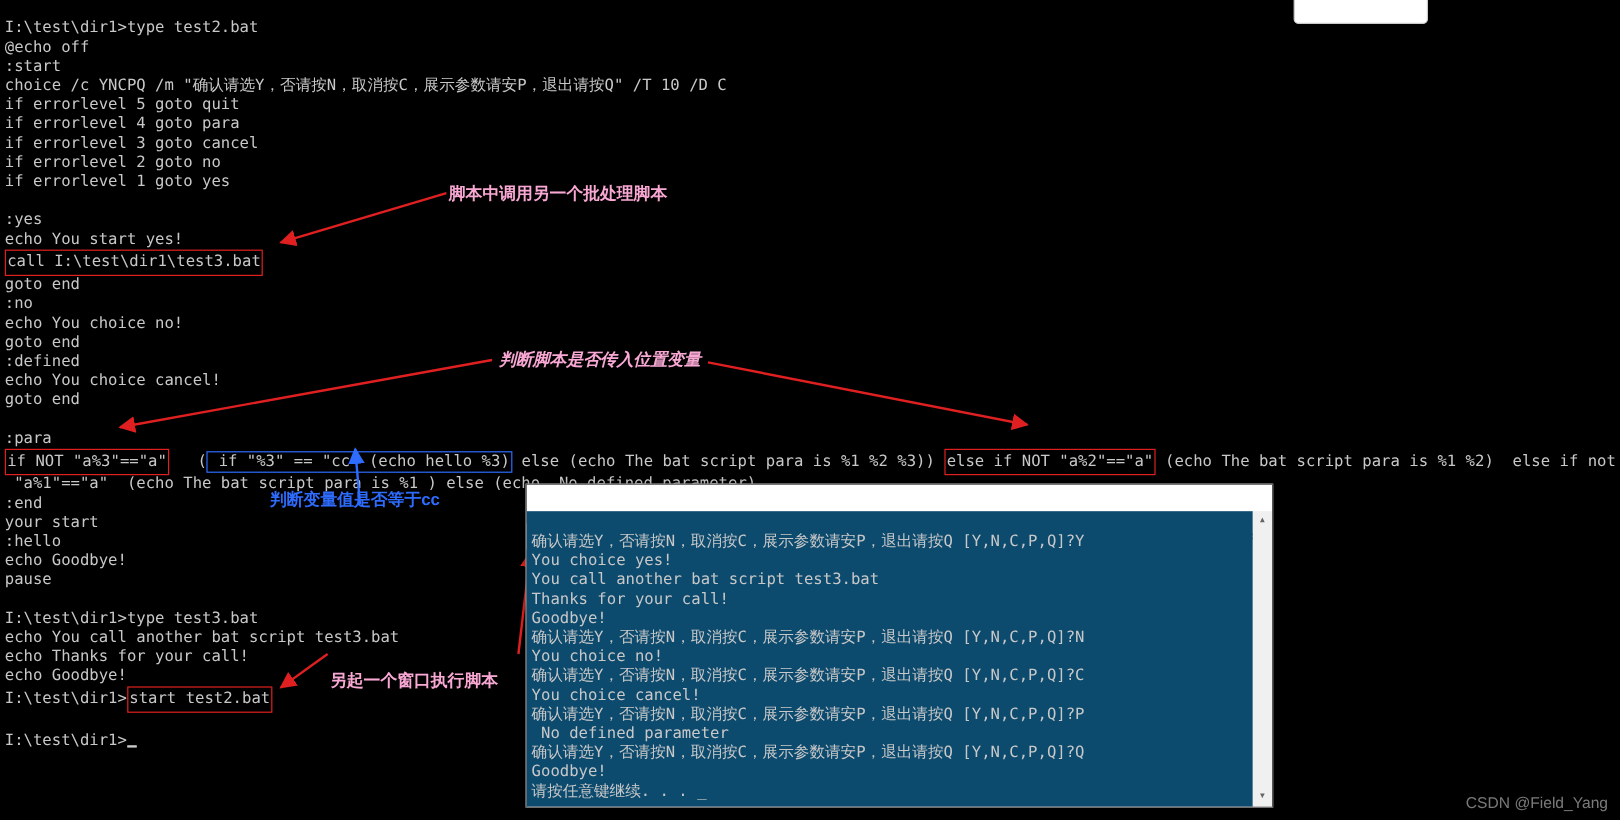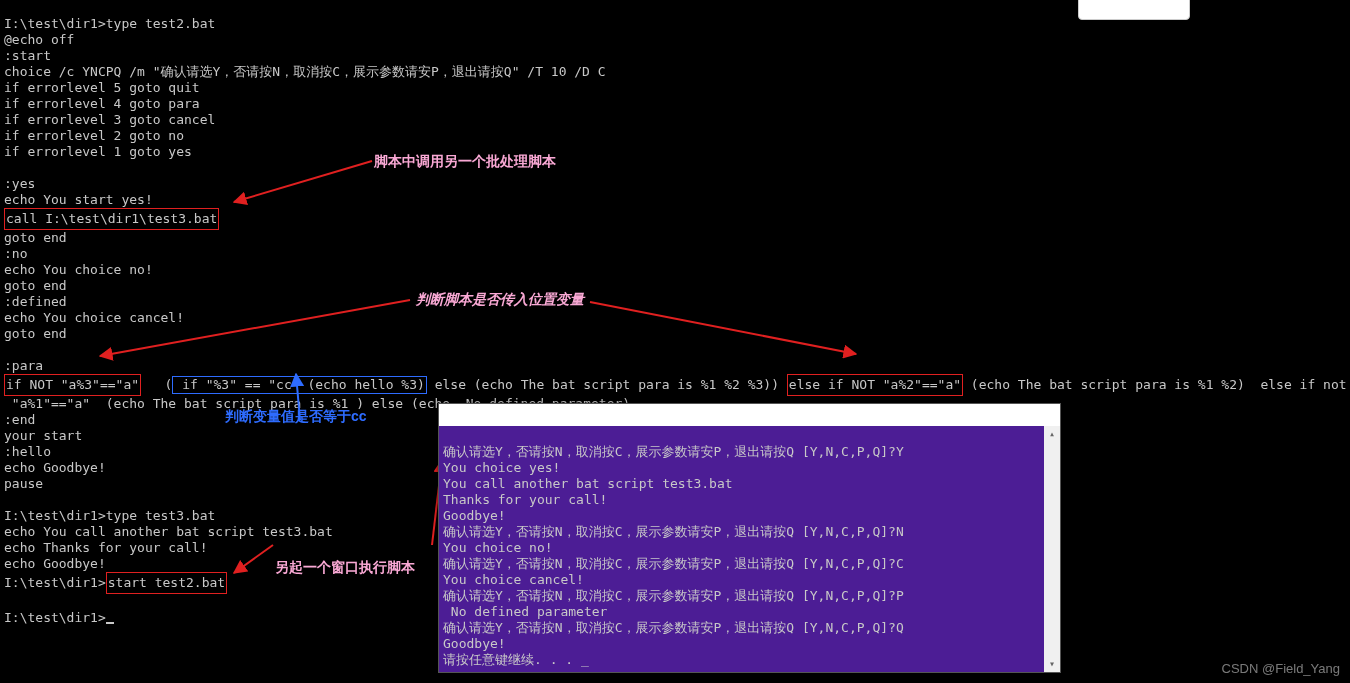--- a/index.html
+++ b/index.html
@@ -104,21 +104,21 @@
     font-size: 12px;
     color: #333;
   }
   .win2 .titlebar .tb-btn svg { width:10px; height:10px; }
   .win2 .client {
     position: absolute;
     top: 22px;
     left: 0;
     right: 16px;
     bottom: 0;
-    background: #4c1d95;
+    background: #0c4a6e;
     color: #c8c8c8;
     padding: 2px 4px;
     font-family: "NSimSun", "SimSun", monospace;
     font-size: 13px;
     line-height: 16px;
   }
   .win2 .scroll {
     position: absolute;
     top: 22px;
     right: 0;

